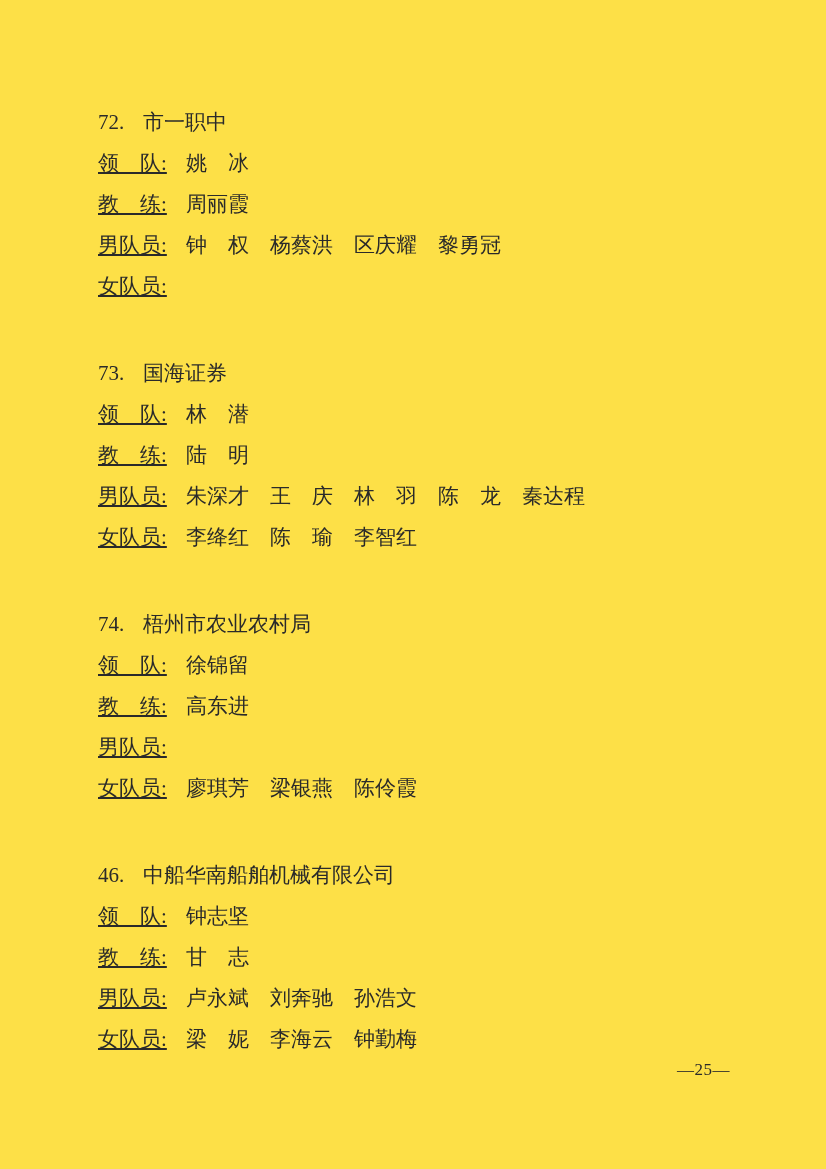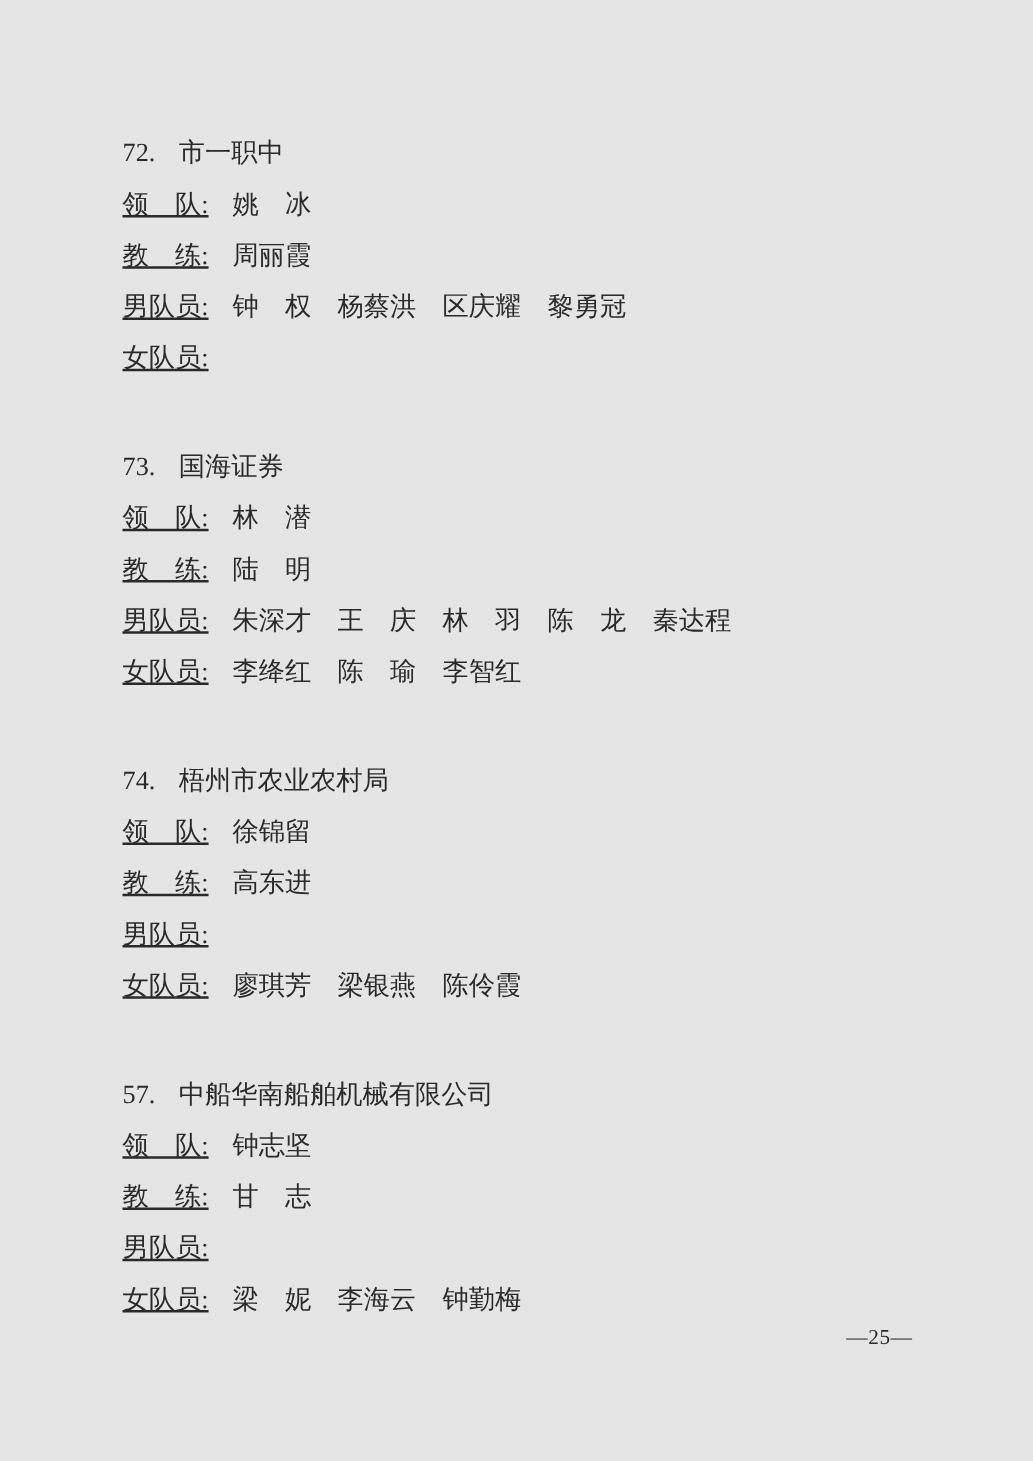--- a/index.html
+++ b/index.html
@@ -4,21 +4,21 @@
 <style>
   html, body {
     margin: 0;
     padding: 0;
     background: #ffffff;
   }
   .page {
     position: relative;
     width: 826px;
     height: 1169px;
-    background: #e5e5e5;
+    background: #fde047;
     font-family: "Liberation Serif", "DejaVu Serif", serif;
     color: #2a2a2a;
     overflow: hidden;
   }
   .content {
     position: absolute;
     left: 98px;
     top: 102px;
     right: 60px;
   }
@@ -123,33 +123,34 @@
         <span class="label">男队员:</span>
       </div>
       <div class="line row">
         <span class="label">女队员:</span>
         <span class="value">廖琪芳　梁银燕　陈伶霞</span>
       </div>
     </div>
 
     <div class="section">
       <div class="line heading">
-        <span class="num">57.</span>
+        <span class="num">46.</span>
         <span class="title">中船华南船舶机械有限公司</span>
       </div>
       <div class="line row">
         <span class="label">领　队:</span>
         <span class="value">钟志坚</span>
       </div>
       <div class="line row">
         <span class="label">教　练:</span>
         <span class="value">甘　志</span>
       </div>
       <div class="line row">
         <span class="label">男队员:</span>
+        <span class="value">卢永斌　刘奔驰　孙浩文</span>
       </div>
       <div class="line row">
         <span class="label">女队员:</span>
         <span class="value">梁　妮　李海云　钟勤梅</span>
       </div>
     </div>
 
   </div>
 
   <div class="footer">—25—</div>

